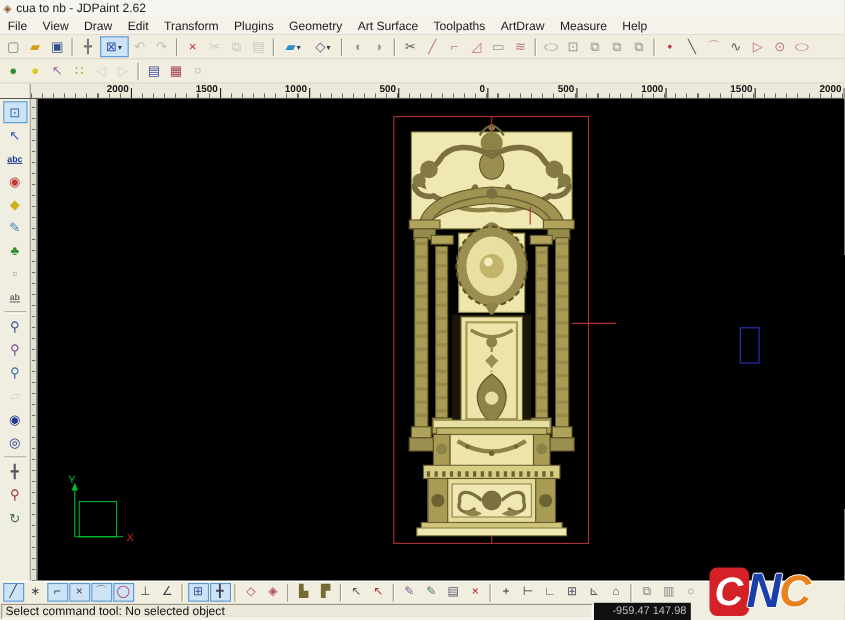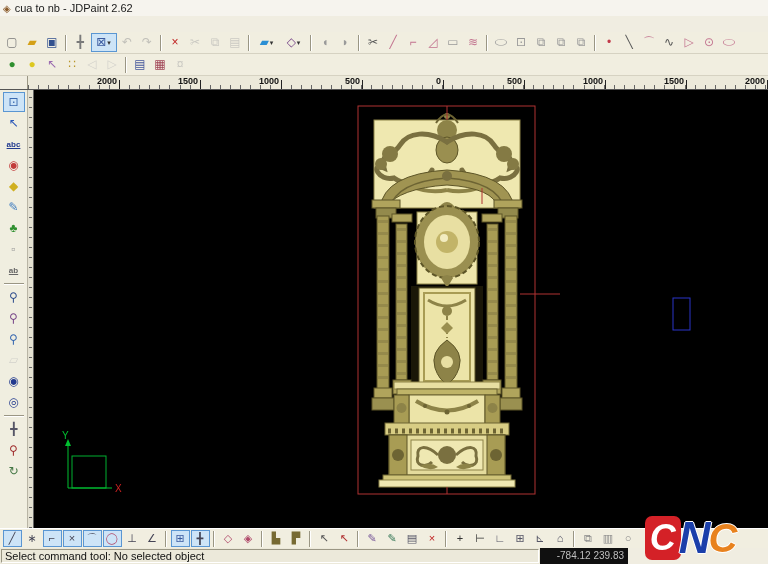--- a/index.html
+++ b/index.html
@@ -90,20 +90,34 @@
 </head>
 <body>
 
 <div id="app">
 
   <div id="titlebar">
     <span class="appicon">◈</span>
     <span class="title">cua to nb - JDPaint 2.62</span>
   </div>
 
+  <div id="menubar">
+      <span class="menu-item">File</span>
+      <span class="menu-item">View</span>
+      <span class="menu-item">Draw</span>
+      <span class="menu-item">Edit</span>
+      <span class="menu-item">Transform</span>
+      <span class="menu-item">Plugins</span>
+      <span class="menu-item">Geometry</span>
+      <span class="menu-item">Art Surface</span>
+      <span class="menu-item">Toolpaths</span>
+      <span class="menu-item">ArtDraw</span>
+      <span class="menu-item">Measure</span>
+      <span class="menu-item">Help</span>
+    </div>
 
   <div id="toolbar-main" class="hbar">
       <span class="tb">
         <span class="glyph" style="color: rgb(122, 122, 122);">▢</span>
       </span>
       <span class="tb">
         <span class="glyph" style="color: rgb(212, 160, 23);">▰</span>
       </span>
       <span class="tb">
         <span class="glyph" style="color: rgb(51, 81, 143);">▣</span>
@@ -543,21 +557,21 @@
       <span class="tb">
         <span class="glyph" style="color: rgb(136, 136, 136);">▥</span>
       </span>
       <span class="tb">
         <span class="glyph" style="color: rgb(136, 136, 136);">○</span>
       </span>
     </div>
 
   <div id="statusbar">
     <div id="status-msg">Select command tool: No selected object</div>
-    <div id="coord-panel">-784.12 239.83</div>
+    <div id="coord-panel">-959.47 147.98</div>
   </div>
 
   <div id="logo">
     <div class="letters">
       <span class="c1">C</span>
       <span class="n">N</span>
       <span class="c2">C</span>
     </div>
   </div>
 

